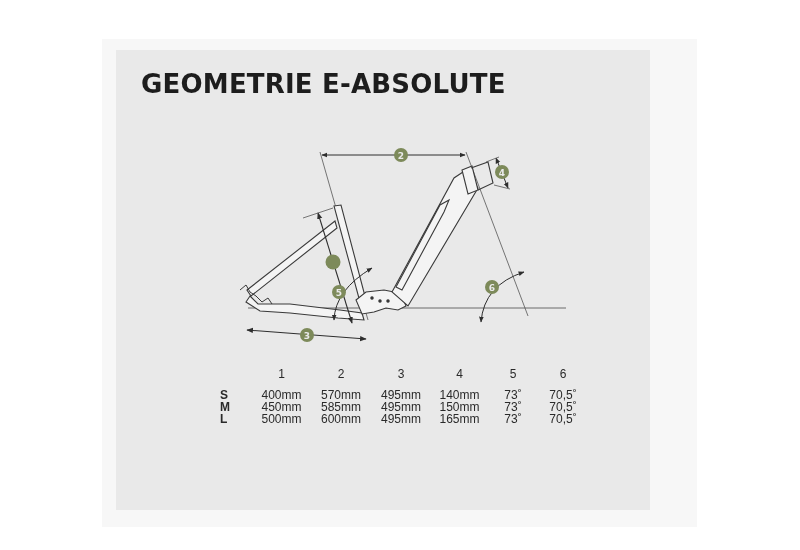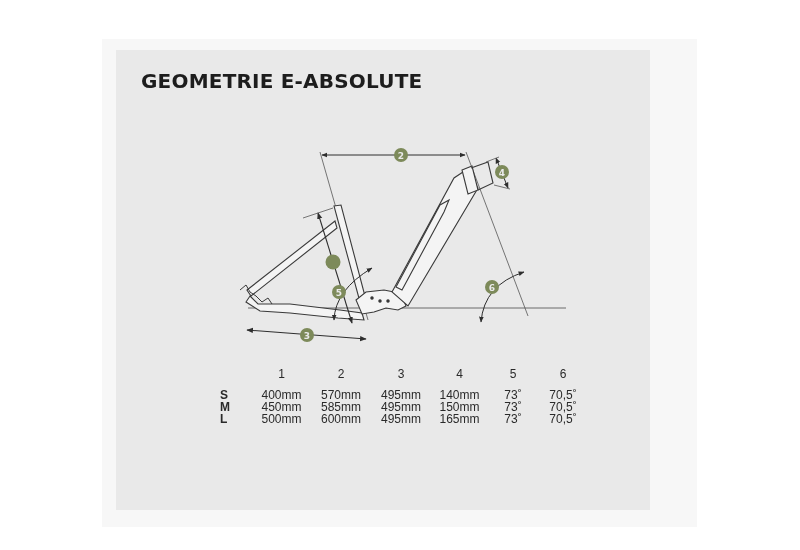--- a/index.html
+++ b/index.html
@@ -10,21 +10,21 @@
   .outer-frame {
     position: absolute; left: 102px; top: 39px; width: 595px; height: 488px;
     background: #f7f7f7;
   }
   .panel {
     position: absolute; left: 116px; top: 50px; width: 534px; height: 460px;
     background: #e9e9e9;
   }
   .title {
     position: absolute; left: 141px; top: 69px;
-    font-family: "DejaVu Sans", sans-serif; font-weight: bold; font-size: 20px;
+    font-family: "DejaVu Sans", sans-serif; font-weight: bold; font-size: 26px;
     letter-spacing: 0.2px; color: #1d1d1d;
   }
   svg.diagram { position: absolute; left: 0; top: 0; }
   .badge-text { font-family: "DejaVu Sans", sans-serif; font-size: 9px; font-weight: bold; fill: #e9e9e9; }
   table.geo {
     position: absolute; left: 218px; top: 367px; border-collapse: collapse;
     font-family: "Liberation Sans", sans-serif; font-size: 12px; color: #2a2a2a;
   }
   table.geo td, table.geo th {
     padding: 0; height: 12px; line-height: 12px; font-weight: normal; text-align: center;

